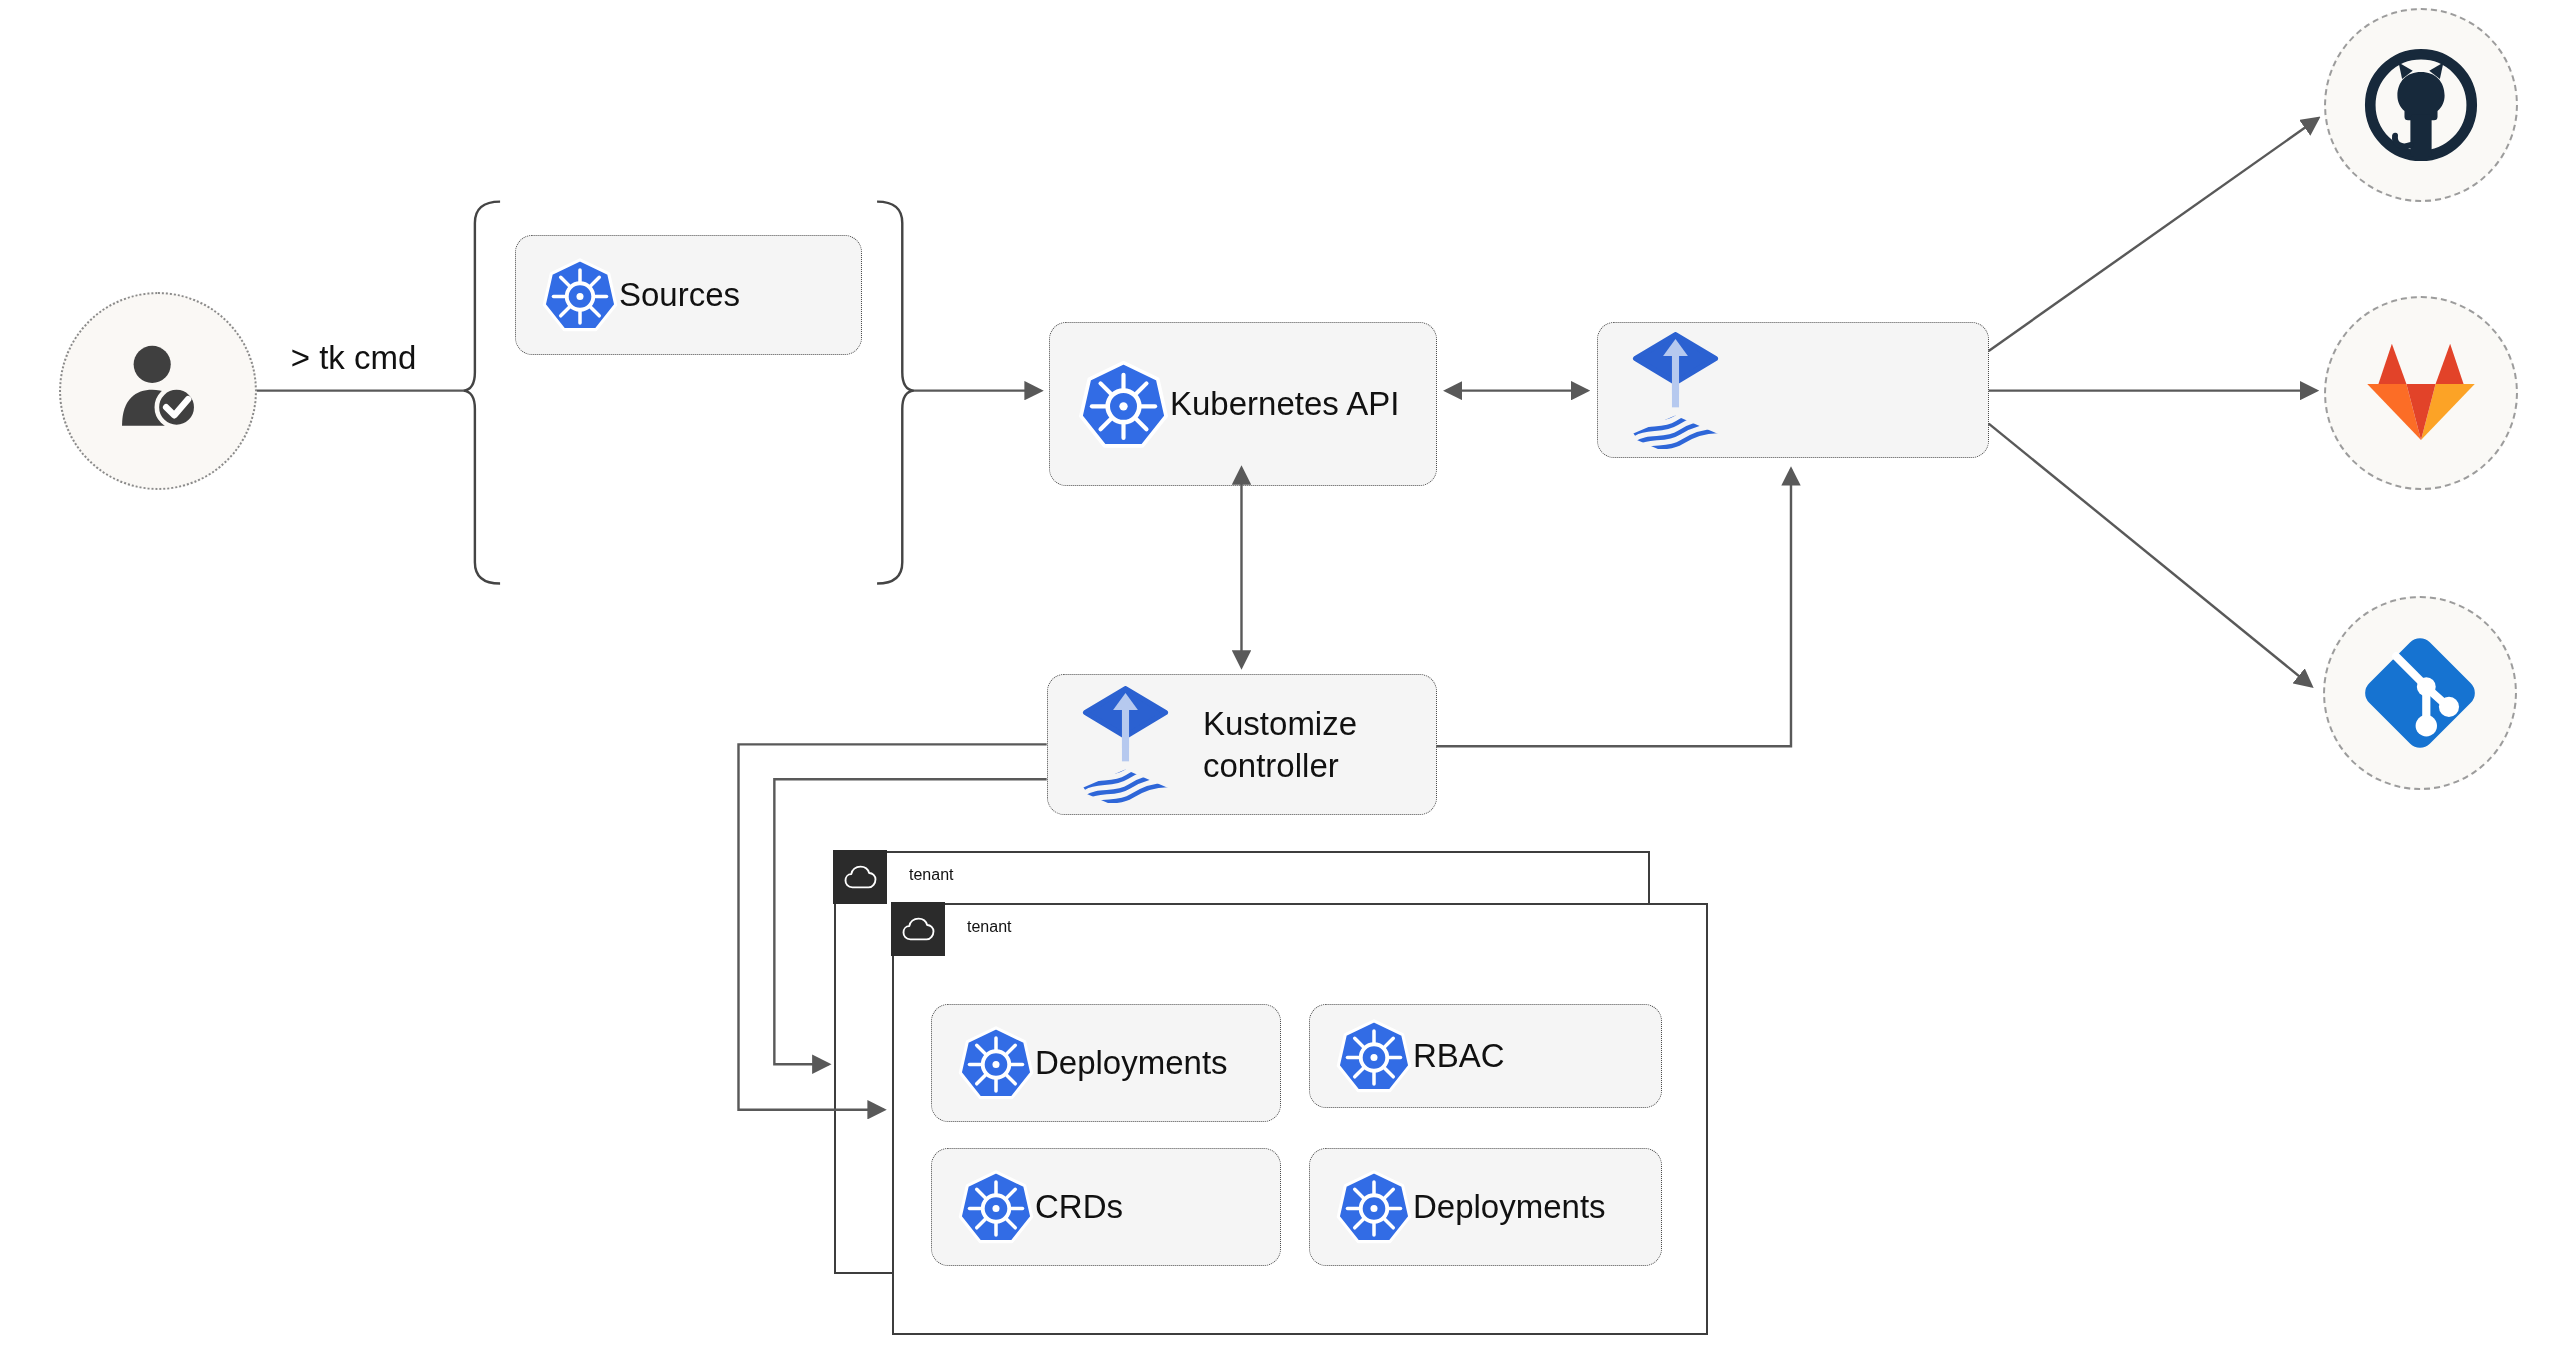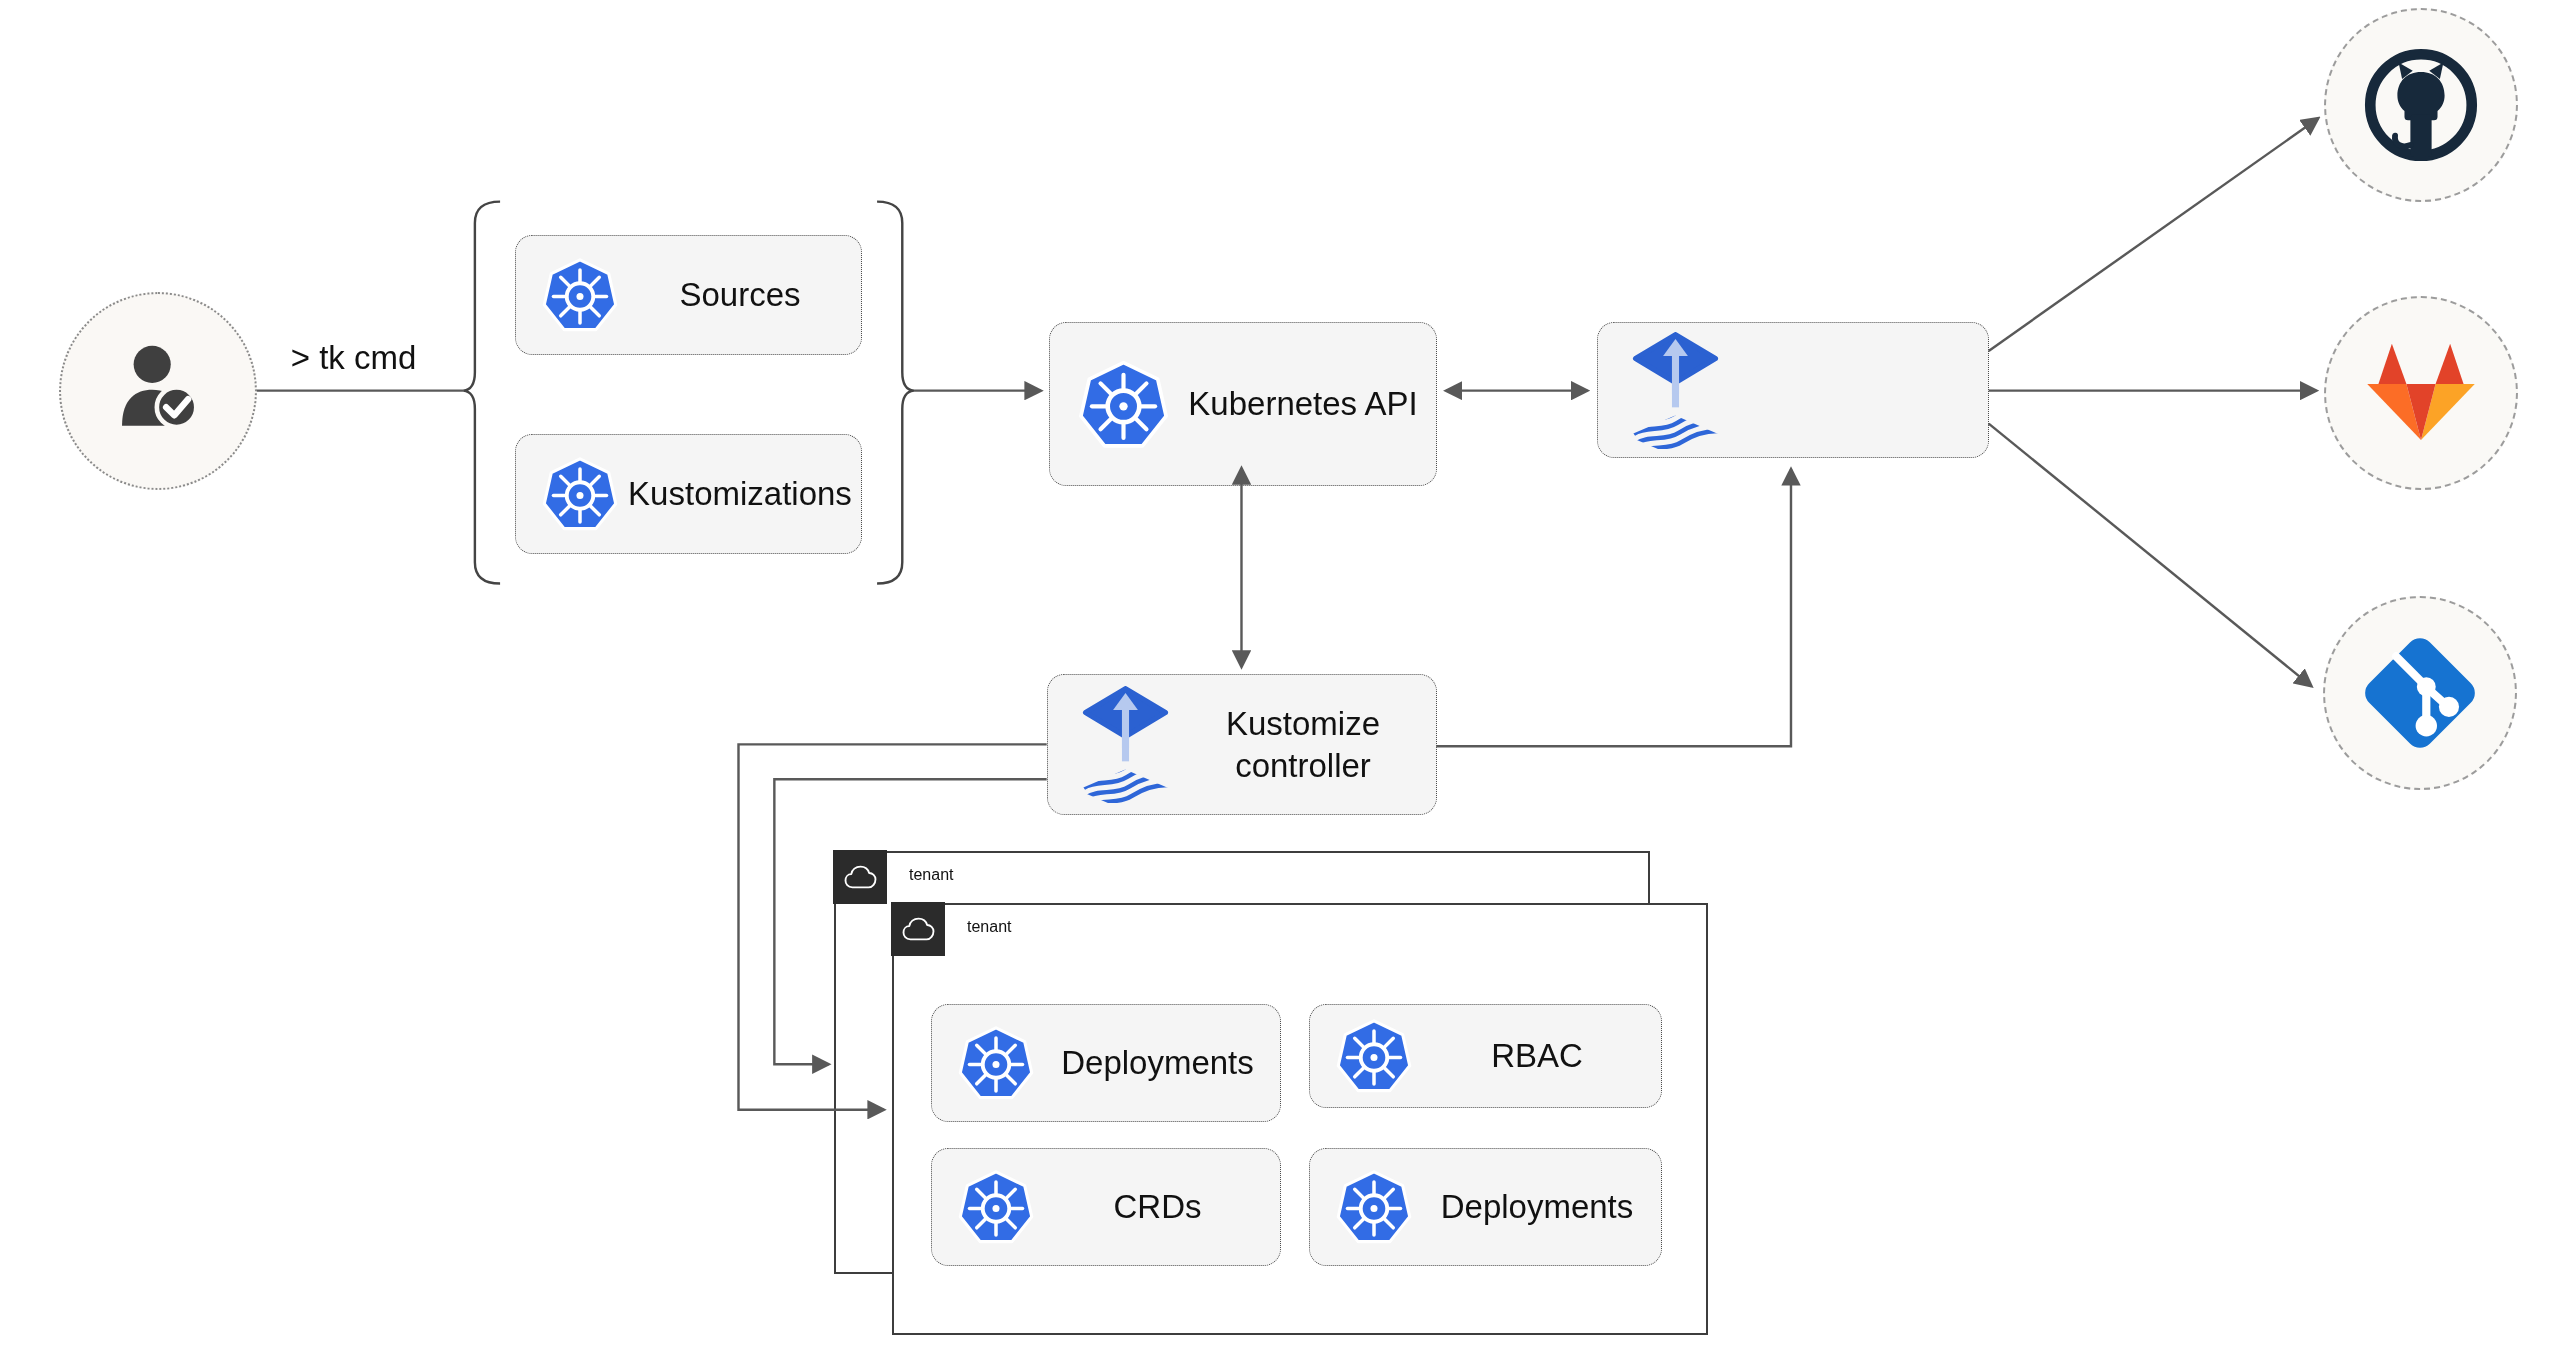--- a/index.html
+++ b/index.html
@@ -5,21 +5,21 @@
   html,body{margin:0;padding:0;background:#ffffff;}
   body{width:2576px;height:1355px;position:relative;overflow:hidden;
        font-family:"Liberation Sans","DejaVu Sans",sans-serif;color:#191919;}
   .stage{position:absolute;left:0;top:0;width:2576px;height:1355px;}
 
   
   .node{position:absolute;box-sizing:border-box;background:#f5f5f5;
         border:1.9px dotted #4d4d4d;border-radius:17.4px;
         display:flex;align-items:center;}
   .node .icon{flex:0 0 auto;}
-  .node .label{flex:1 1 auto;text-align:center;font-size:33px;line-height:1.25;color:#111;}
+  .node .label{flex:1 1 auto;font-size:33px;line-height:1.25;color:#111;}
 
   
   .circle{position:absolute;box-sizing:border-box;border-radius:50%;
           display:flex;align-items:center;justify-content:center;}
   .actor-circle{border:2.4px dotted #8a8a8a;background:#faf8f5;}
   .provider-circle{border:2.9px dashed #9c9c9c;background:#faf9f6;}
 
   .cmd-label{position:absolute;font-size:33px;color:#111;text-align:center;}
 
   
@@ -124,26 +124,20 @@
   </div>
   <div class="cmd-label" style="left:276px;top:339px;width:155px">&gt; tk cmd</div>
 
   <div class="node" style="left:515px;top:235px;width:347px;height:120px">
     <svg class="icon" style="margin-left:25px" width="78" height="78" viewBox="0 0 100 100">
         <use href="#k8s-sym"></use>
       </svg>
     <div class="label">Sources</div>
   </div>
 
-  <div class="node" style="left:515px;top:434px;width:347px;height:120px">
-    <svg class="icon" style="margin-left:25px" width="78" height="78" viewBox="0 0 100 100">
-        <use href="#k8s-sym"></use>
-      </svg>
-    <div class="label">Kustomizations</div>
-  </div>
 
   <div class="node" style="left:1049px;top:322px;width:388px;height:164px">
     <svg class="icon" style="margin-left:27px" width="93" height="93" viewBox="0 0 100 100">
         <use href="#k8s-sym"></use>
       </svg>
     <div class="label">Kubernetes API</div>
   </div>
 
   <div class="node" style="left:1597px;top:322px;width:392px;height:136px">
     <svg class="icon" style="margin-left:33px" width="89" height="117" viewBox="0 0 100 132">

